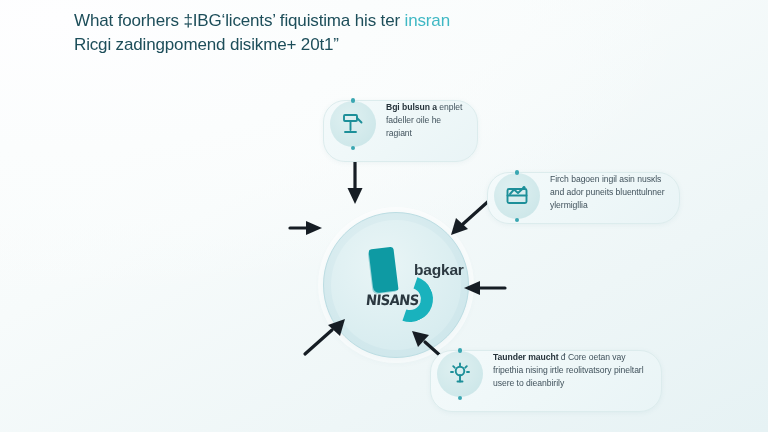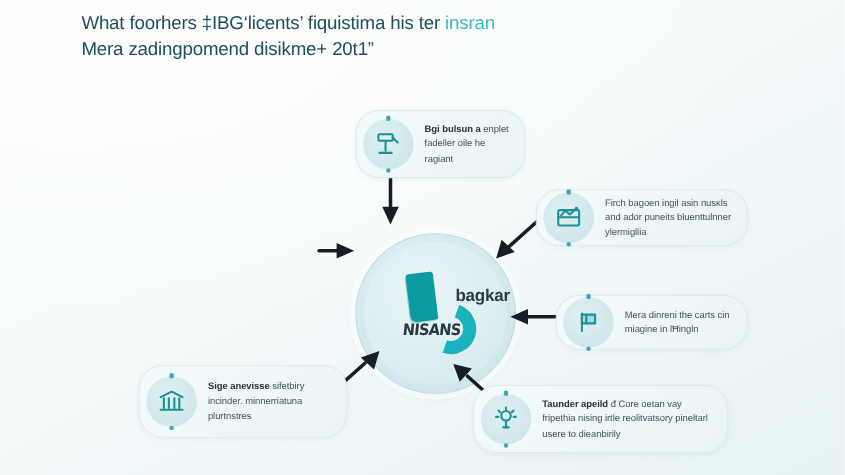--- a/index.html
+++ b/index.html
@@ -90,21 +90,21 @@
     color: #2b3840;
     letter-spacing: -0.6px;
     transform: skewX(-6deg) scaleY(1.08);
     font-family: "DejaVu Sans", sans-serif;
   }
 
   
   .card {
     position: absolute;
     display: flex;
-    align-items: center;
+    align-items: flex-start;
     background: linear-gradient(140deg, #f4fafb 0%, #eef7f8 55%, #e9f4f6 100%);
     border: 1px solid #dceced;
     border-radius: 22px;
     box-shadow: 0 1px 5px rgba(70,125,140,0.07);
   }
   .card-icon {
     position: relative;
     flex: 0 0 auto;
     width: 46px;
     height: 46px;
@@ -163,21 +163,21 @@
 </style>
 </head>
 <body>
 
 <div id="canvas">
 
   <div id="heading">
     <span class="l1">
       <span>What foorhers ‡IBG‘licents’ fiquistima his ter </span><span class="accent">insran</span>
     </span>
-    <span class="l2">Mera zadingpomend disikme+ 20t1”</span>
+    <span class="l2">Ricgi zadingpomend disikme+ 20t1”</span>
   </div>
 
   <div id="hub">
     <div id="hub-inner">
       <div class="hub-mark hub-slab"></div>
       <div class="hub-mark hub-hook"></div>
       <div class="hub-mark hub-word">bagkar</div>
       <div class="hub-mark hub-sub">NISANS</div>
     </div>
   </div>
@@ -247,64 +247,35 @@
         <path d="M6 11 L10 6.5 L14 10 L20 4.5"></path>
         <circle cx="20" cy="4.5" r="1.6" fill="#1d8f99" stroke="none"></circle>
       </svg>
     </div>
     <div class="card-text">
       <span class="t-strong"></span>
       <span>Firch bagoen ingil asin nusĸls and ador puneits bluenttulnner ylermigllia</span>
     </div>
   </div>
 
-  <div class="card" id="card-right-2">
-    <div class="card-icon">
-      <svg width="26" height="26" viewBox="0 0 26 26" fill="none" stroke="#1d8f99" stroke-width="1.9" stroke-linecap="round" stroke-linejoin="round">
-        <path d="M7 5 L7 21"></path>
-        <path d="M7 6 L19 6 L19 14 L7 14 Z" fill="#8fd0d6" fill-opacity="0.75"></path>
-        <path d="M11 6 L11 14"></path>
-      </svg>
-    </div>
-    <div class="card-text">
-      <span class="t-strong"></span>
-      <span>Mera dinreni the carts cin miagine in lĦingln</span>
-    </div>
-  </div>
 
   <div class="card" id="card-right-3">
     <div class="card-icon">
       <svg width="26" height="26" viewBox="0 0 26 26" fill="none" stroke="#1d8f99" stroke-width="1.9" stroke-linecap="round" stroke-linejoin="round">
         <circle cx="13" cy="10" r="4.3"></circle>
         <path d="M13 14.3 L13 20.5"></path>
         <path d="M10.5 20.5 L15.5 20.5"></path>
         <path d="M13 2.5 L13 4.6"></path>
         <path d="M6.2 5.2 L7.7 6.7"></path>
         <path d="M19.8 5.2 L18.3 6.7"></path>
         <path d="M4 11 L6 11"></path>
         <path d="M22 11 L20 11"></path>
       </svg>
     </div>
     <div class="card-text">
-      <span class="t-strong">Taunder apeild</span>
+      <span class="t-strong">Taunder maucht</span>
       <span> đ Core oetan vay fripethia nising irtle reolitvatsory pineltarl usere to dieanbirily</span>
     </div>
   </div>
 
 
-  <div class="card" id="card-left-2">
-    <div class="card-icon">
-      <svg width="26" height="26" viewBox="0 0 26 26" fill="none" stroke="#1d8f99" stroke-width="1.9" stroke-linecap="round" stroke-linejoin="round">
-        <path d="M3 9 L13 4 L23 9"></path>
-        <path d="M3 20.5 L23 20.5"></path>
-        <path d="M6 10 L6 19"></path>
-        <path d="M10.5 10 L10.5 19"></path>
-        <path d="M15.5 10 L15.5 19"></path>
-        <path d="M20 10 L20 19"></path>
-      </svg>
-    </div>
-    <div class="card-text">
-      <span class="t-strong">Sige anevisse</span>
-      <span>sifetbiry incinder. minnerriatuna plurtnstres</span>
-    </div>
-  </div>
 
 </div>
 
 </body></html>

